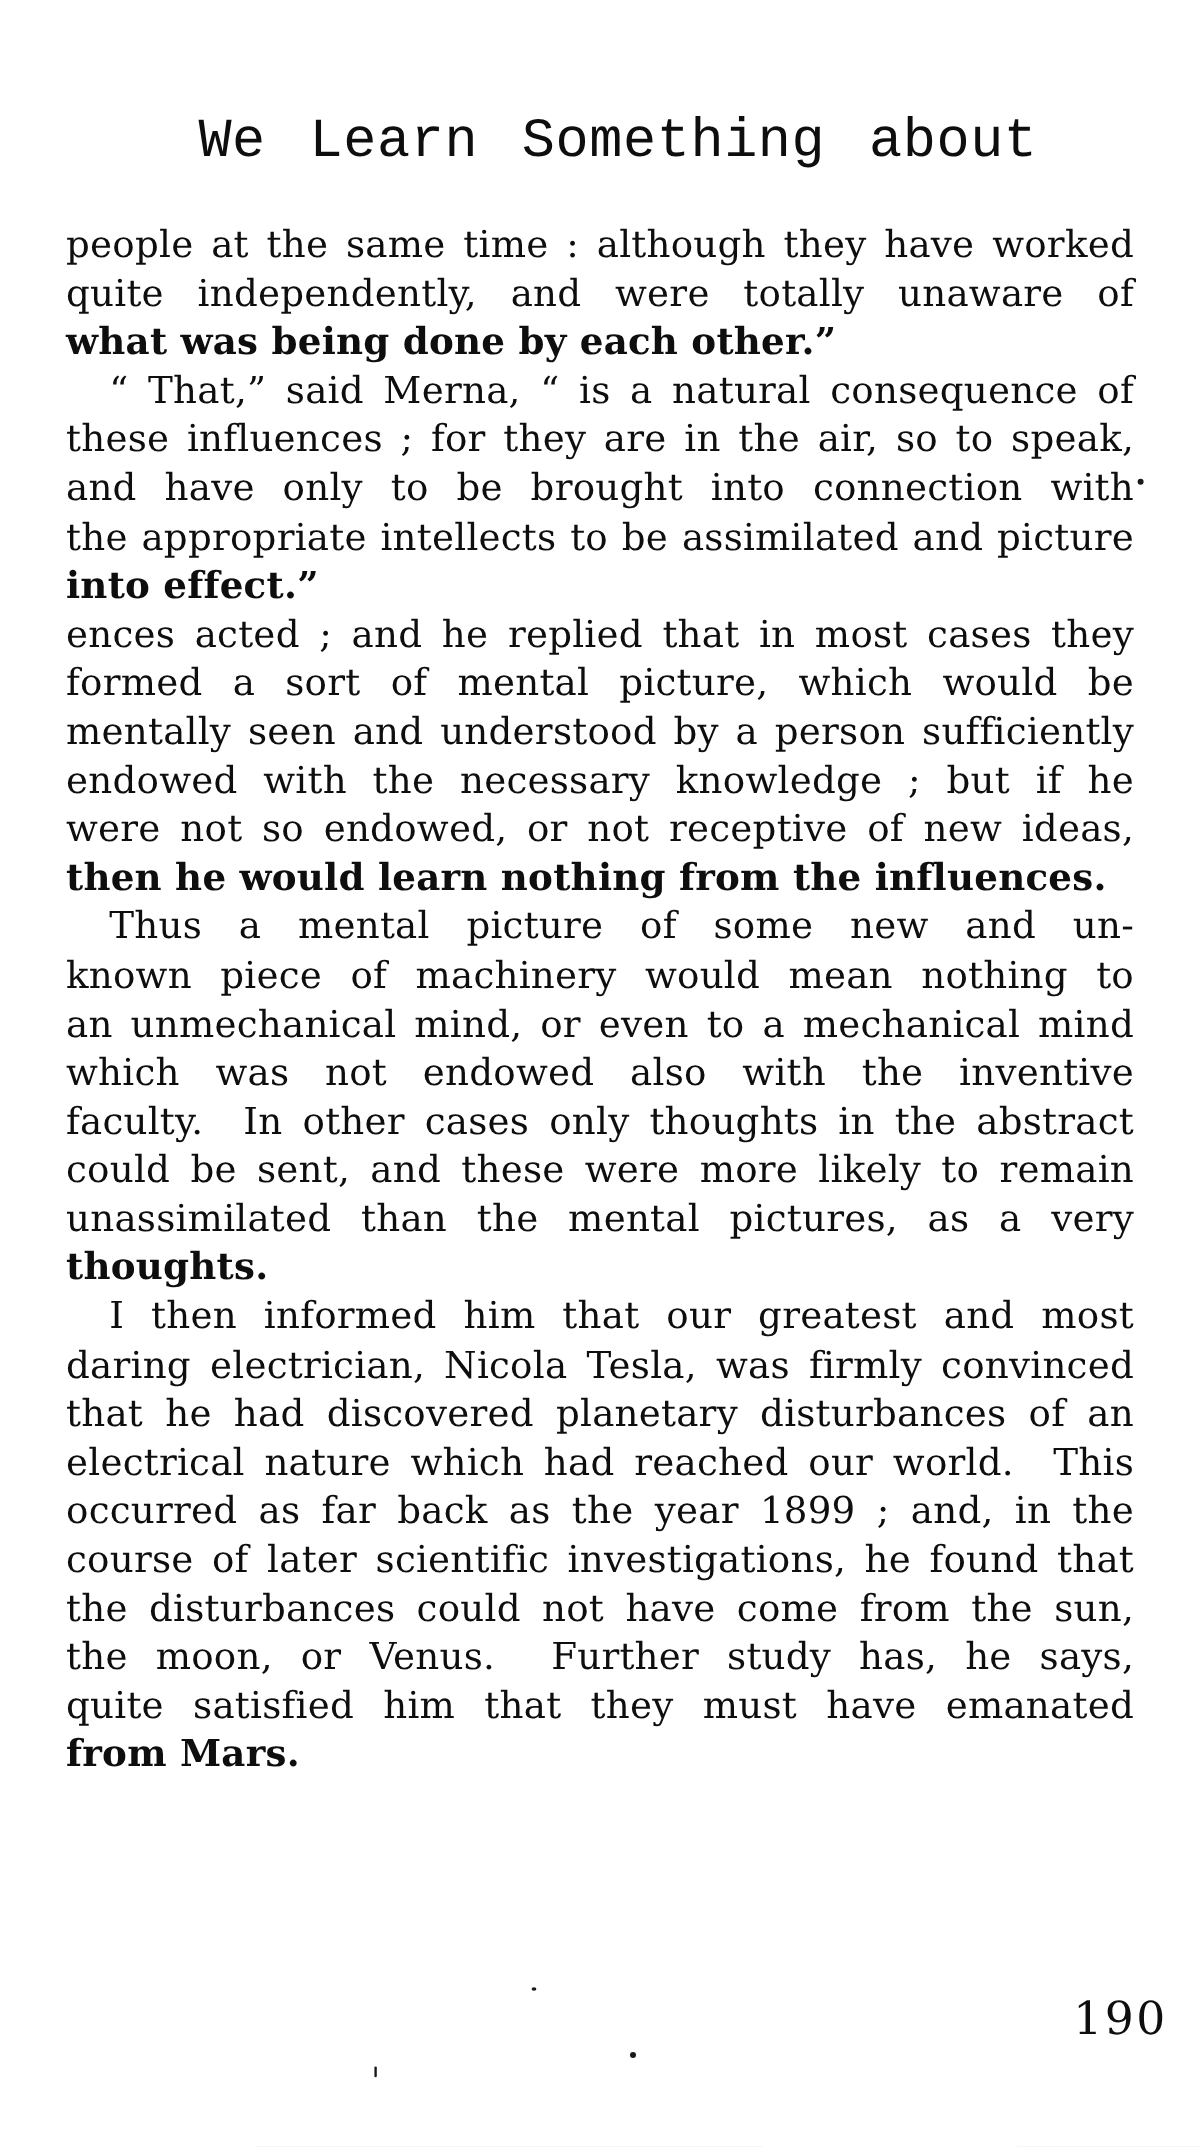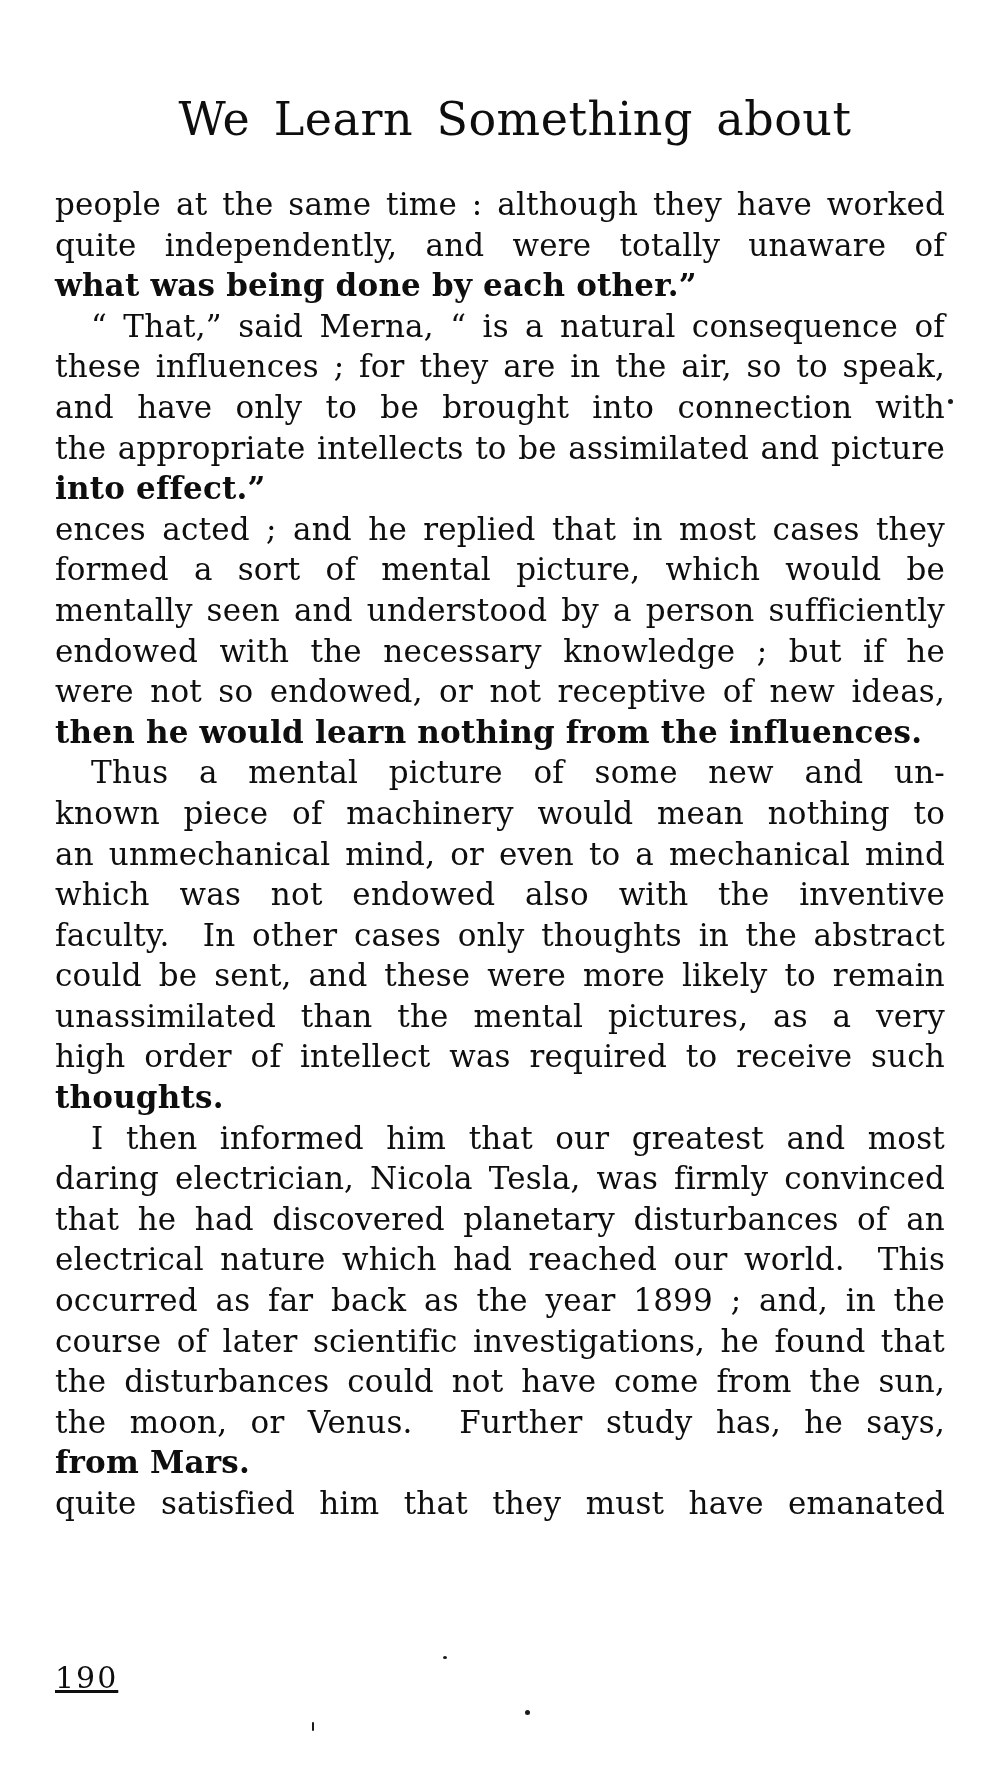--- a/index.html
+++ b/index.html
@@ -17,20 +17,21 @@
     position: absolute;
     top: 92px;
     left: 55px;
     width: 920px;
     text-align: center;
     font-size: 46px;
     font-weight: normal;
     letter-spacing: 0.5px;
     word-spacing: 0.18em;
     white-space: nowrap;
+    font-family: Liberation Mono, monospace;
   }
   .page-body {
     position: absolute;
     top: 184px;
     left: 55px;
     width: 890px;
     font-size: 31px;
     line-height: 40.6px;
     letter-spacing: 0.2px;
   }
@@ -40,24 +41,23 @@
     text-align-last: justify;
     white-space: normal;
   }
   .line.last { text-align-last: left; font-weight: bold; }
   .line.indent { text-indent: 36px; }
   .page-number {
     position: absolute;
     top: 1660px;
     left: 55px;
     width: 918px;
-    text-align: left;
-    font-size: 30px;
+    text-align: right;
+    font-size: 38px;
     letter-spacing: 2px;
-    text-decoration: underline;
   }
   
   .speck {
     position: absolute;
     background: #1a1a1a;
     border-radius: 50%;
   }
   .speck.s1 { left: 948px; top: 399px;  width: 5px; height: 5px; }
   .speck.s2 { left: 443px; top: 1656px; width: 4px; height: 3px; }
   .speck.s3 { left: 525px; top: 1710px; width: 5px; height: 5px; }
@@ -91,34 +91,33 @@
         <div class="line last">then he would learn nothing from the influences.</div>
       </div>
       <div class="para">
         <div class="line indent">Thus a mental picture of some new and un-</div>
         <div class="line">known piece of machinery would mean nothing to</div>
         <div class="line">an unmechanical mind, or even to a mechanical mind</div>
         <div class="line">which was not endowed also with the inventive</div>
         <div class="line">faculty.&nbsp; In other cases only thoughts in the abstract</div>
         <div class="line">could be sent, and these were more likely to remain</div>
         <div class="line">unassimilated than the mental pictures, as a very</div>
-        <div class="line">high order of intellect was required to receive such</div>
         <div class="line last">thoughts.</div>
       </div>
       <div class="para">
         <div class="line indent">I then informed him that our greatest and most</div>
         <div class="line">daring electrician, Nicola Tesla, was firmly convinced</div>
         <div class="line">that he had discovered planetary disturbances of an</div>
         <div class="line">electrical nature which had reached our world.&nbsp; This</div>
         <div class="line">occurred as far back as the year 1899 ; and, in the</div>
         <div class="line">course of later scientific investigations, he found that</div>
         <div class="line">the disturbances could not have come from the sun,</div>
         <div class="line">the moon, or Venus.&nbsp; Further study has, he says,</div>
+        <div class="line">quite satisfied him that they must have emanated</div>
         <div class="line last">from Mars.</div>
-        <div class="line">quite satisfied him that they must have emanated</div>
       </div>
     </div>
 
   <div class="page-number">190</div>
 
   <div class="speck s1"></div>
   <div class="speck s2"></div>
   <div class="speck s3"></div>
   <div class="speck s4"></div>
 </div>

